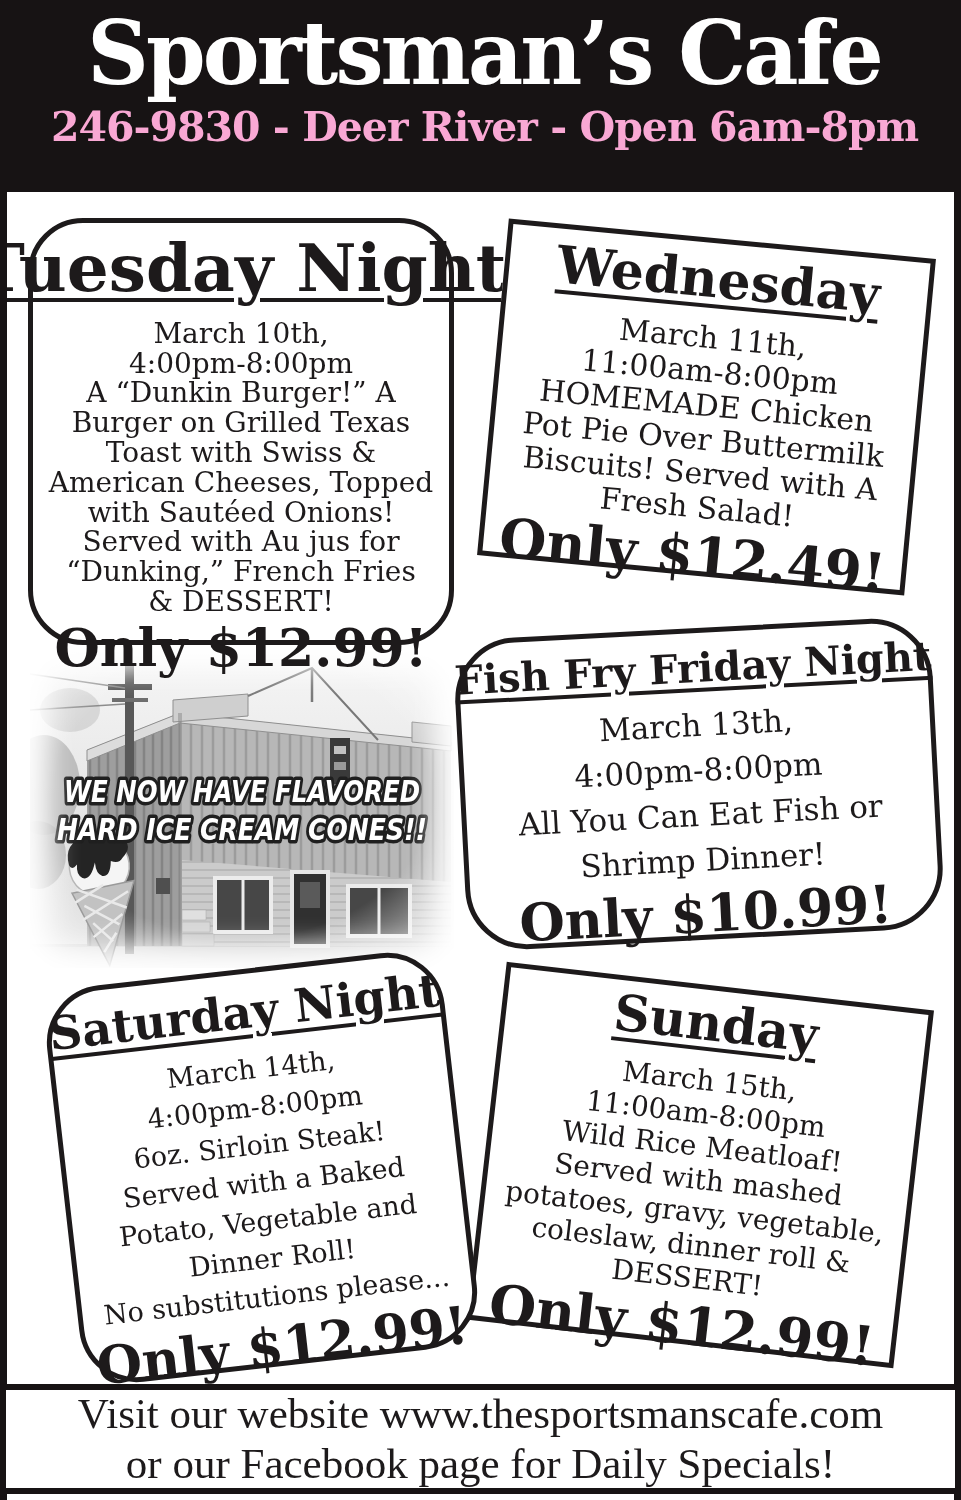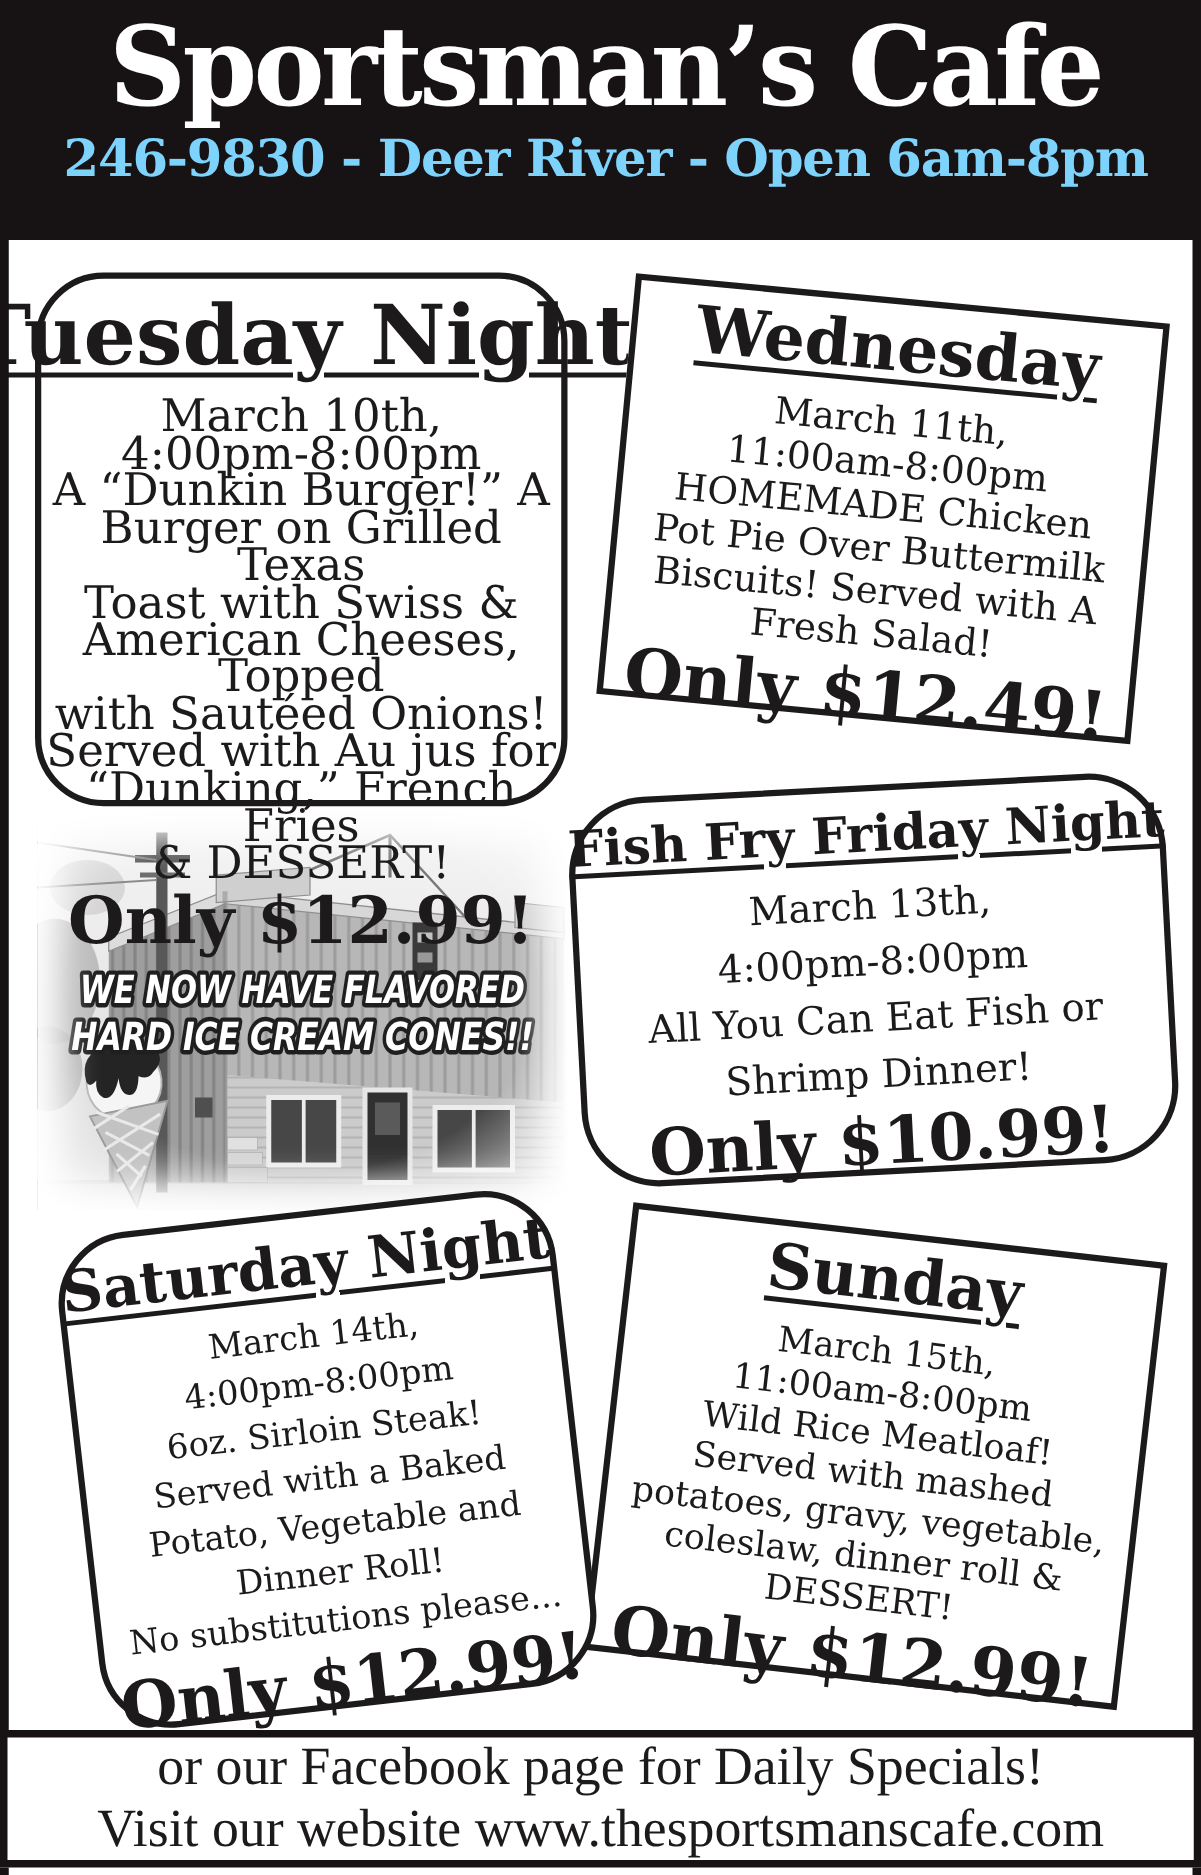--- a/index.html
+++ b/index.html
@@ -11,40 +11,40 @@
   .masthead{
     position:absolute;left:4px;top:0;width:961px;height:192px;background:#171314;
     display:flex;flex-direction:column;align-items:center;justify-content:flex-start;
     z-index:40;
   }
   .brand{
     color:#ffffff;font-weight:bold;font-size:88px;line-height:1.08;
     letter-spacing:-3px;white-space:nowrap;margin-top:6px;transform:scaleX(0.97);
   }
   .contact{
-    color:#7dd3fc;font-weight:bold;font-size:41px;line-height:1.0;
+    color:#f9a8d4;font-weight:bold;font-size:41px;line-height:1.0;
     letter-spacing:-1px;white-space:nowrap;margin-top:6px;
   }
   
   .edge{position:absolute;top:0;width:7px;height:1500px;background:#171314;z-index:45;}
   .edge.l{left:0;} .edge.r{right:0;}
   
   .special{
     position:absolute;background:#ffffff;border:5px solid #1d1a1b;box-sizing:border-box;
     display:flex;flex-direction:column;align-items:center;text-align:center;
   }
   .special h2{
     margin:0 0 6px 0;font-weight:bold;white-space:nowrap;line-height:1.15;
     text-decoration:underline;text-decoration-thickness:4px;text-underline-offset:7px;
   }
   .special .body{margin:6px 0 0 0;white-space:pre-line;}
   .special .price{margin:2px 0 0 0;font-weight:bold;white-space:nowrap;line-height:1.1;}
   .tuesday{left:28px;top:218px;width:426px;height:427px;border-radius:55px;padding-top:8px;z-index:10;}
   .tuesday h2{font-size:66px;}
-  .tuesday .body{font-size:36px;line-height:29.8px;}
+  .tuesday .body{font-size:28px;line-height:29.8px;}
   .tuesday .price{font-size:52px;}
   .wednesday{left:492px;top:238px;width:429px;height:338px;transform:rotate(5.4deg);padding-top:6px;z-index:10;}
   .wednesday h2{font-size:52px;}
   .wednesday .body{font-size:30px;line-height:34px;}
   .wednesday .price{font-size:54px;}
   .friday{left:460px;top:628px;width:478px;height:312px;border-radius:62px;transform:rotate(-3deg);padding-top:12px;z-index:12;}
   .friday h2{font-size:40px;text-decoration-thickness:4px;text-underline-offset:6px;}
   .friday .body{font-size:31px;line-height:45px;}
   .friday .price{font-size:52px;}
   .saturday{left:62px;top:968px;width:400px;height:399px;border-radius:58px;transform:rotate(-6.5deg);padding-top:12px;z-index:14;}
@@ -220,17 +220,17 @@
 potatoes, gravy, vegetable,
 coleslaw, dinner roll &amp;
 DESSERT!</p>
     <p class="price">Only $12.99!</p>
   </section>
 
   <div class="edge l"></div>
   <div class="edge r"></div>
 
   <footer class="footer">
+    <div>Visit our website www.thesportsmanscafe.com</div>
     <div>or our Facebook page for Daily Specials!</div>
-    <div>Visit our website www.thesportsmanscafe.com</div>
   </footer>
 
 </div>
 
 </body></html>

